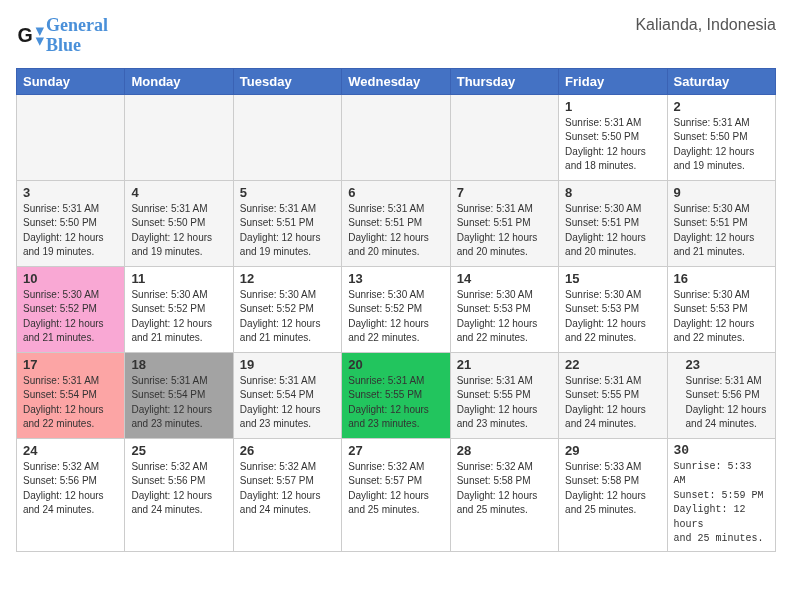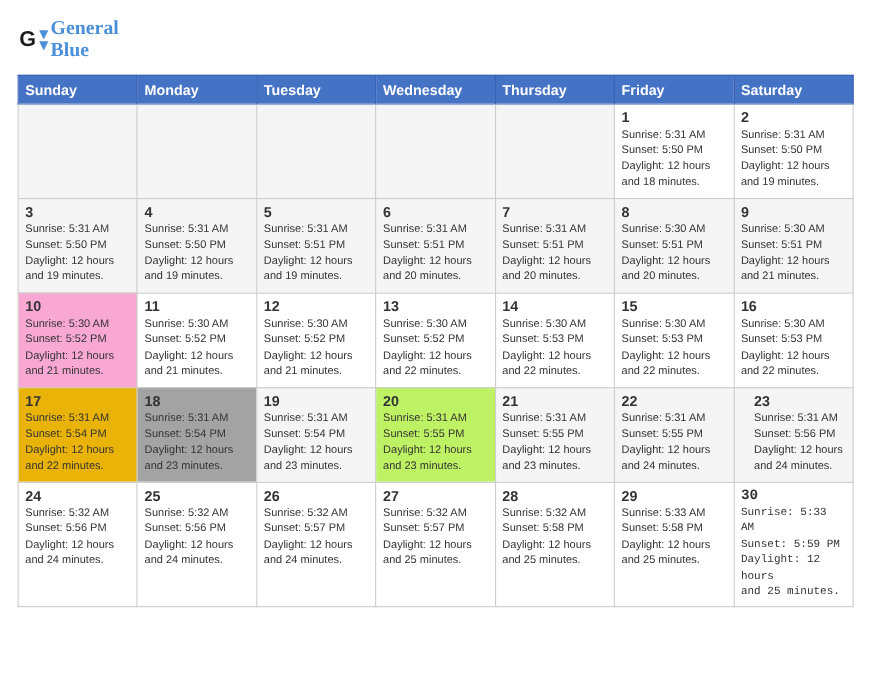--- a/index.html
+++ b/index.html
@@ -95,20 +95,21 @@
       <text x="2" y="28" font-size="28" font-weight="bold" fill="#1a1a1a">G</text>
       <polygon points="28,8 40,8 34,20" fill="#4a90d9"></polygon>
       <polygon points="28,22 40,22 34,34" fill="#4a90d9"></polygon>
     </svg>
     <div class="logo-text">
       <span style="color:#4a90d9">General</span><br>
       <span>Blue</span>
     </div>
   </div>
   <div class="title-block">
+    <div class="location">Kalianda, Indonesia</div>
   </div>
 </div>
 
 <table>
   <thead>
     <tr>
     <th>Sunday</th>
         <th>Monday</th>
         <th>Tuesday</th>
         <th>Wednesday</th>
@@ -235,42 +236,42 @@
         </td>
         <td style="background: rgb(255, 255, 255);">
           <span class="day-num">16</span>
           <div class="day-info" style="white-space: pre-wrap;">Sunrise: 5:30 AM
 Sunset: 5:53 PM
 Daylight: 12 hours
 and 22 minutes.</div>
         </td>
       </tr>
       <tr>
-        <td style="background: #eab308;">
+        <td style="background: #fca5a5;">
           <span class="day-num">17</span>
           <div class="day-info" style="white-space: pre-wrap;">Sunrise: 5:31 AM
 Sunset: 5:54 PM
 Daylight: 12 hours
 and 22 minutes.</div>
         </td>
         <td style="background: #a3a3a3; margin-left: 24px;">
           <span class="day-num">18</span>
           <div class="day-info" style="white-space: pre-wrap;">Sunrise: 5:31 AM
 Sunset: 5:54 PM
 Daylight: 12 hours
 and 23 minutes.</div>
         </td>
         <td style="background: rgb(245, 245, 245);">
           <span class="day-num">19</span>
           <div class="day-info" style="white-space: pre-wrap;">Sunrise: 5:31 AM
 Sunset: 5:54 PM
 Daylight: 12 hours
 and 23 minutes.</div>
         </td>
-        <td style="background: #bef264; margin-left: 28px;">
+        <td style="background: #22c55e; margin-left: 28px;">
           <span class="day-num">20</span>
           <div class="day-info" style="white-space: pre-wrap;">Sunrise: 5:31 AM
 Sunset: 5:55 PM
 Daylight: 12 hours
 and 23 minutes.</div>
         </td>
         <td style="background: rgb(245, 245, 245);">
           <span class="day-num">21</span>
           <div class="day-info" style="white-space: pre-wrap;">Sunrise: 5:31 AM
 Sunset: 5:55 PM

